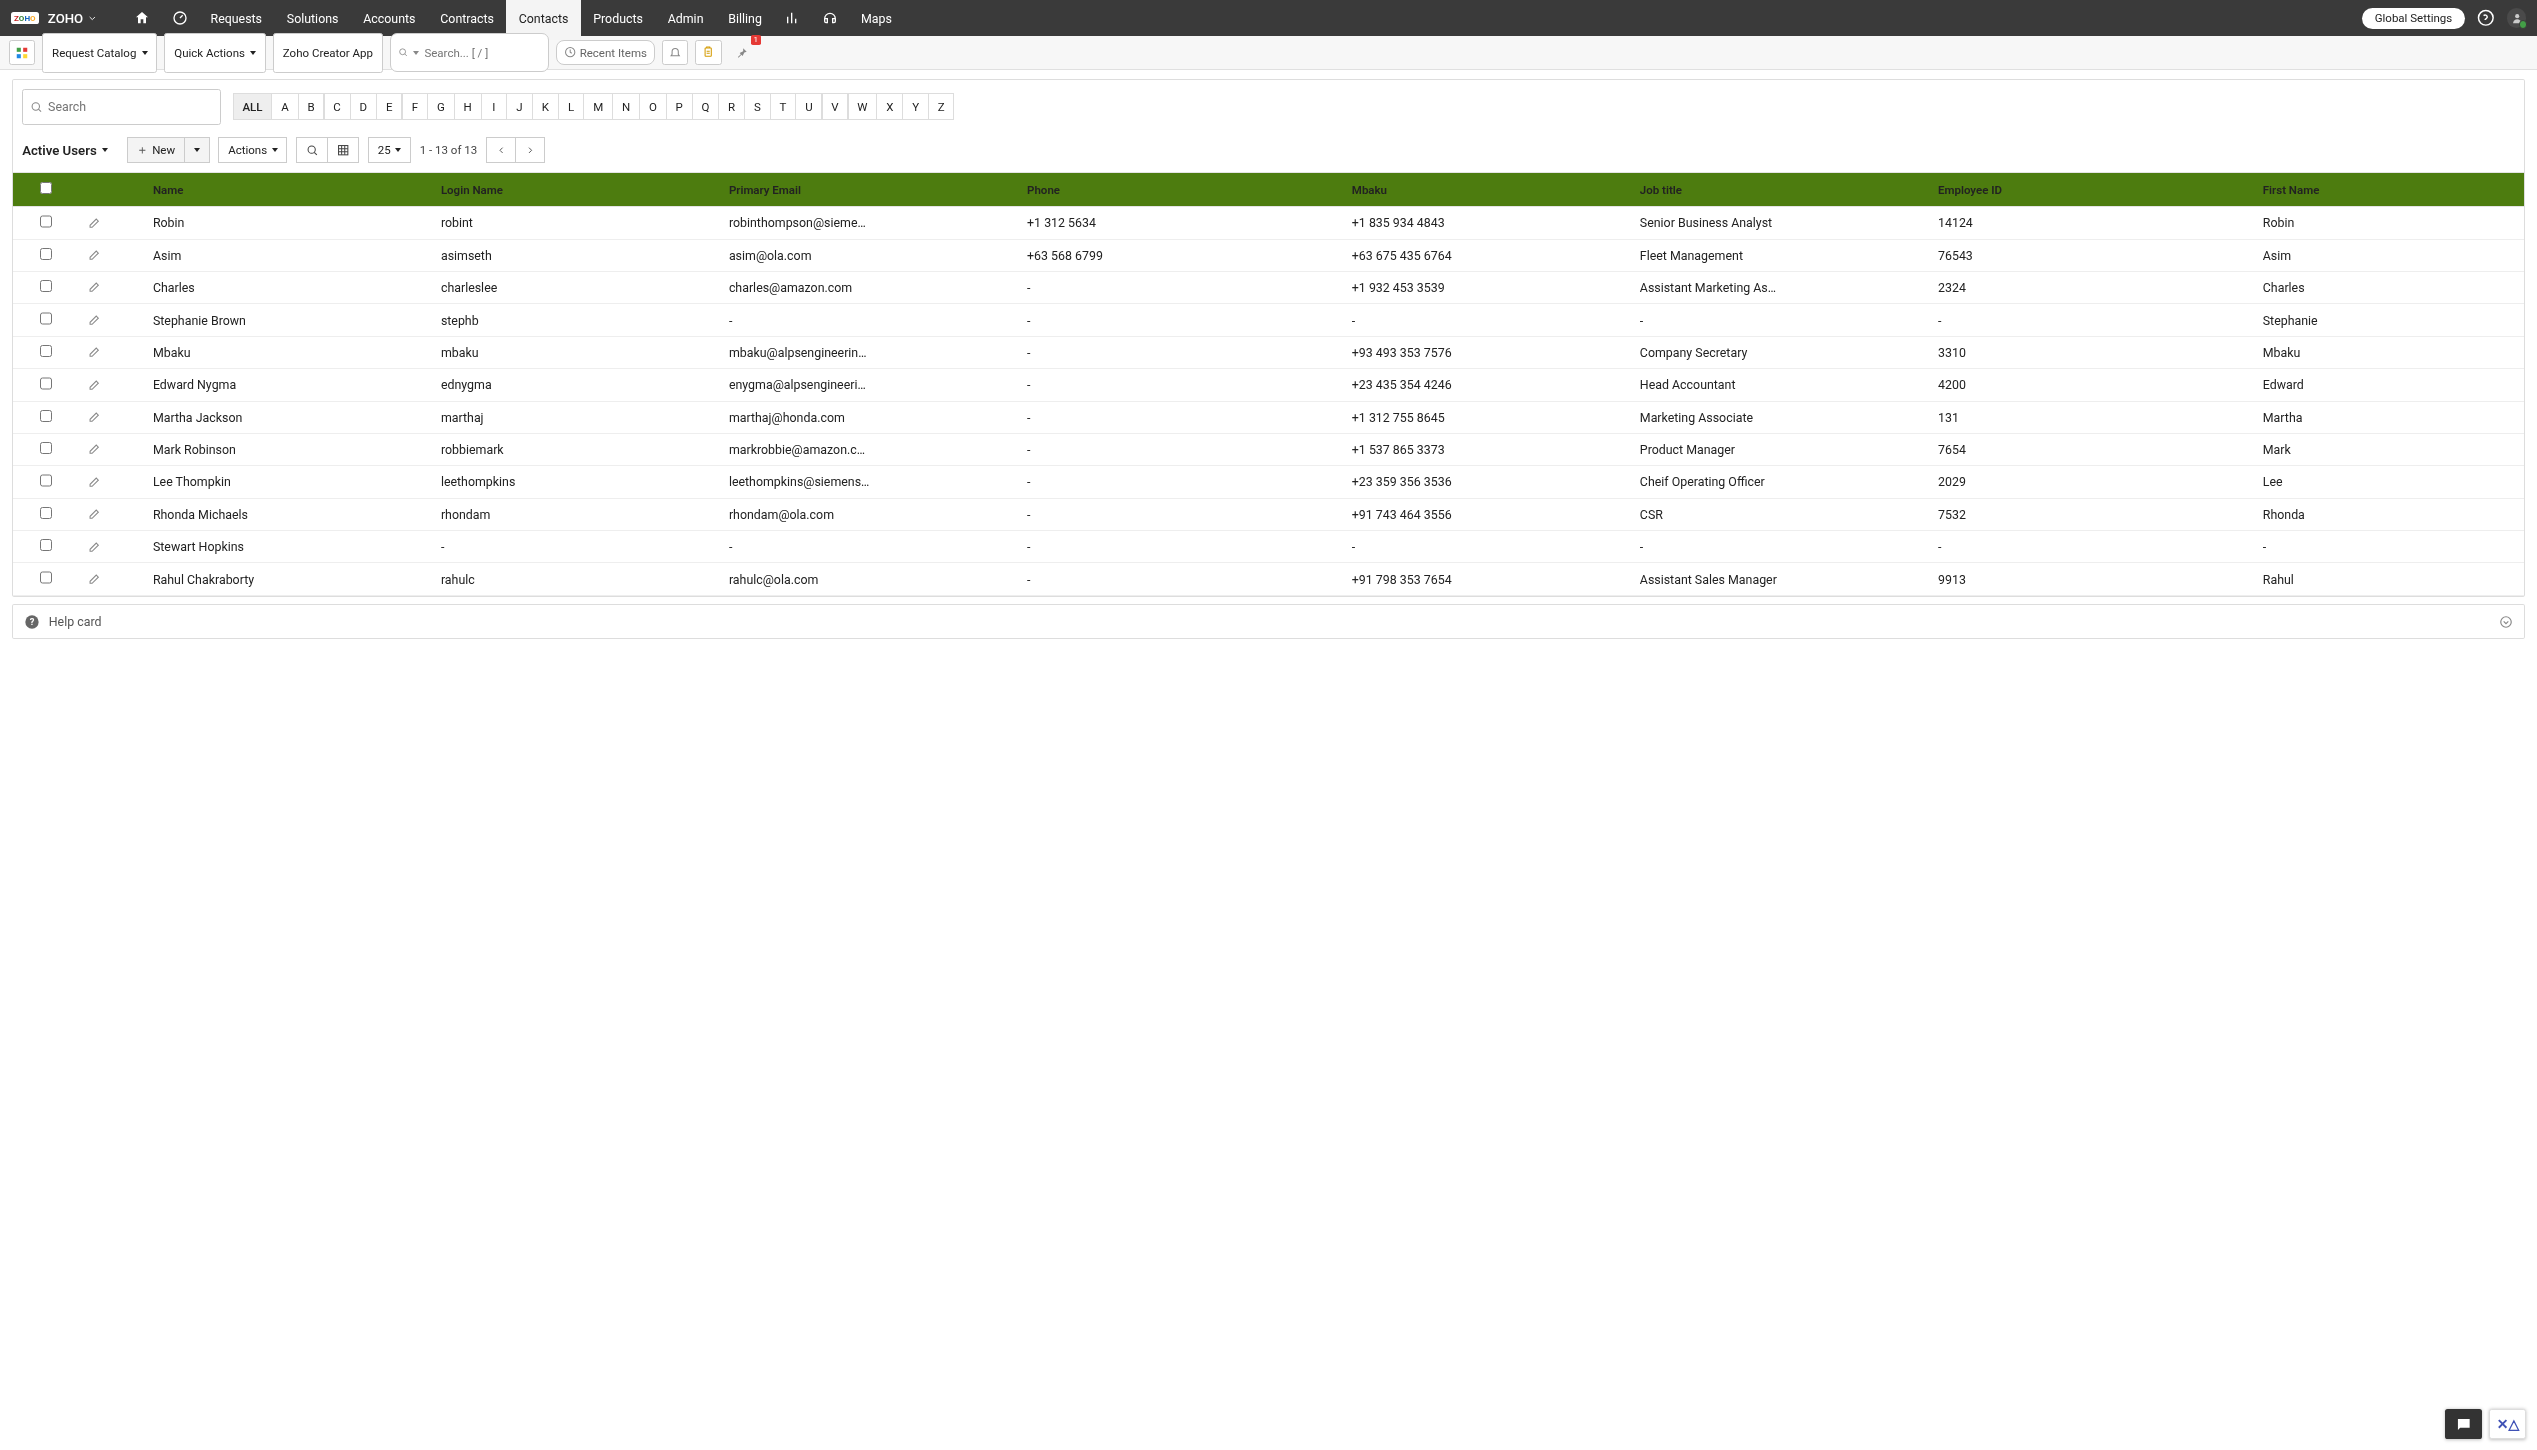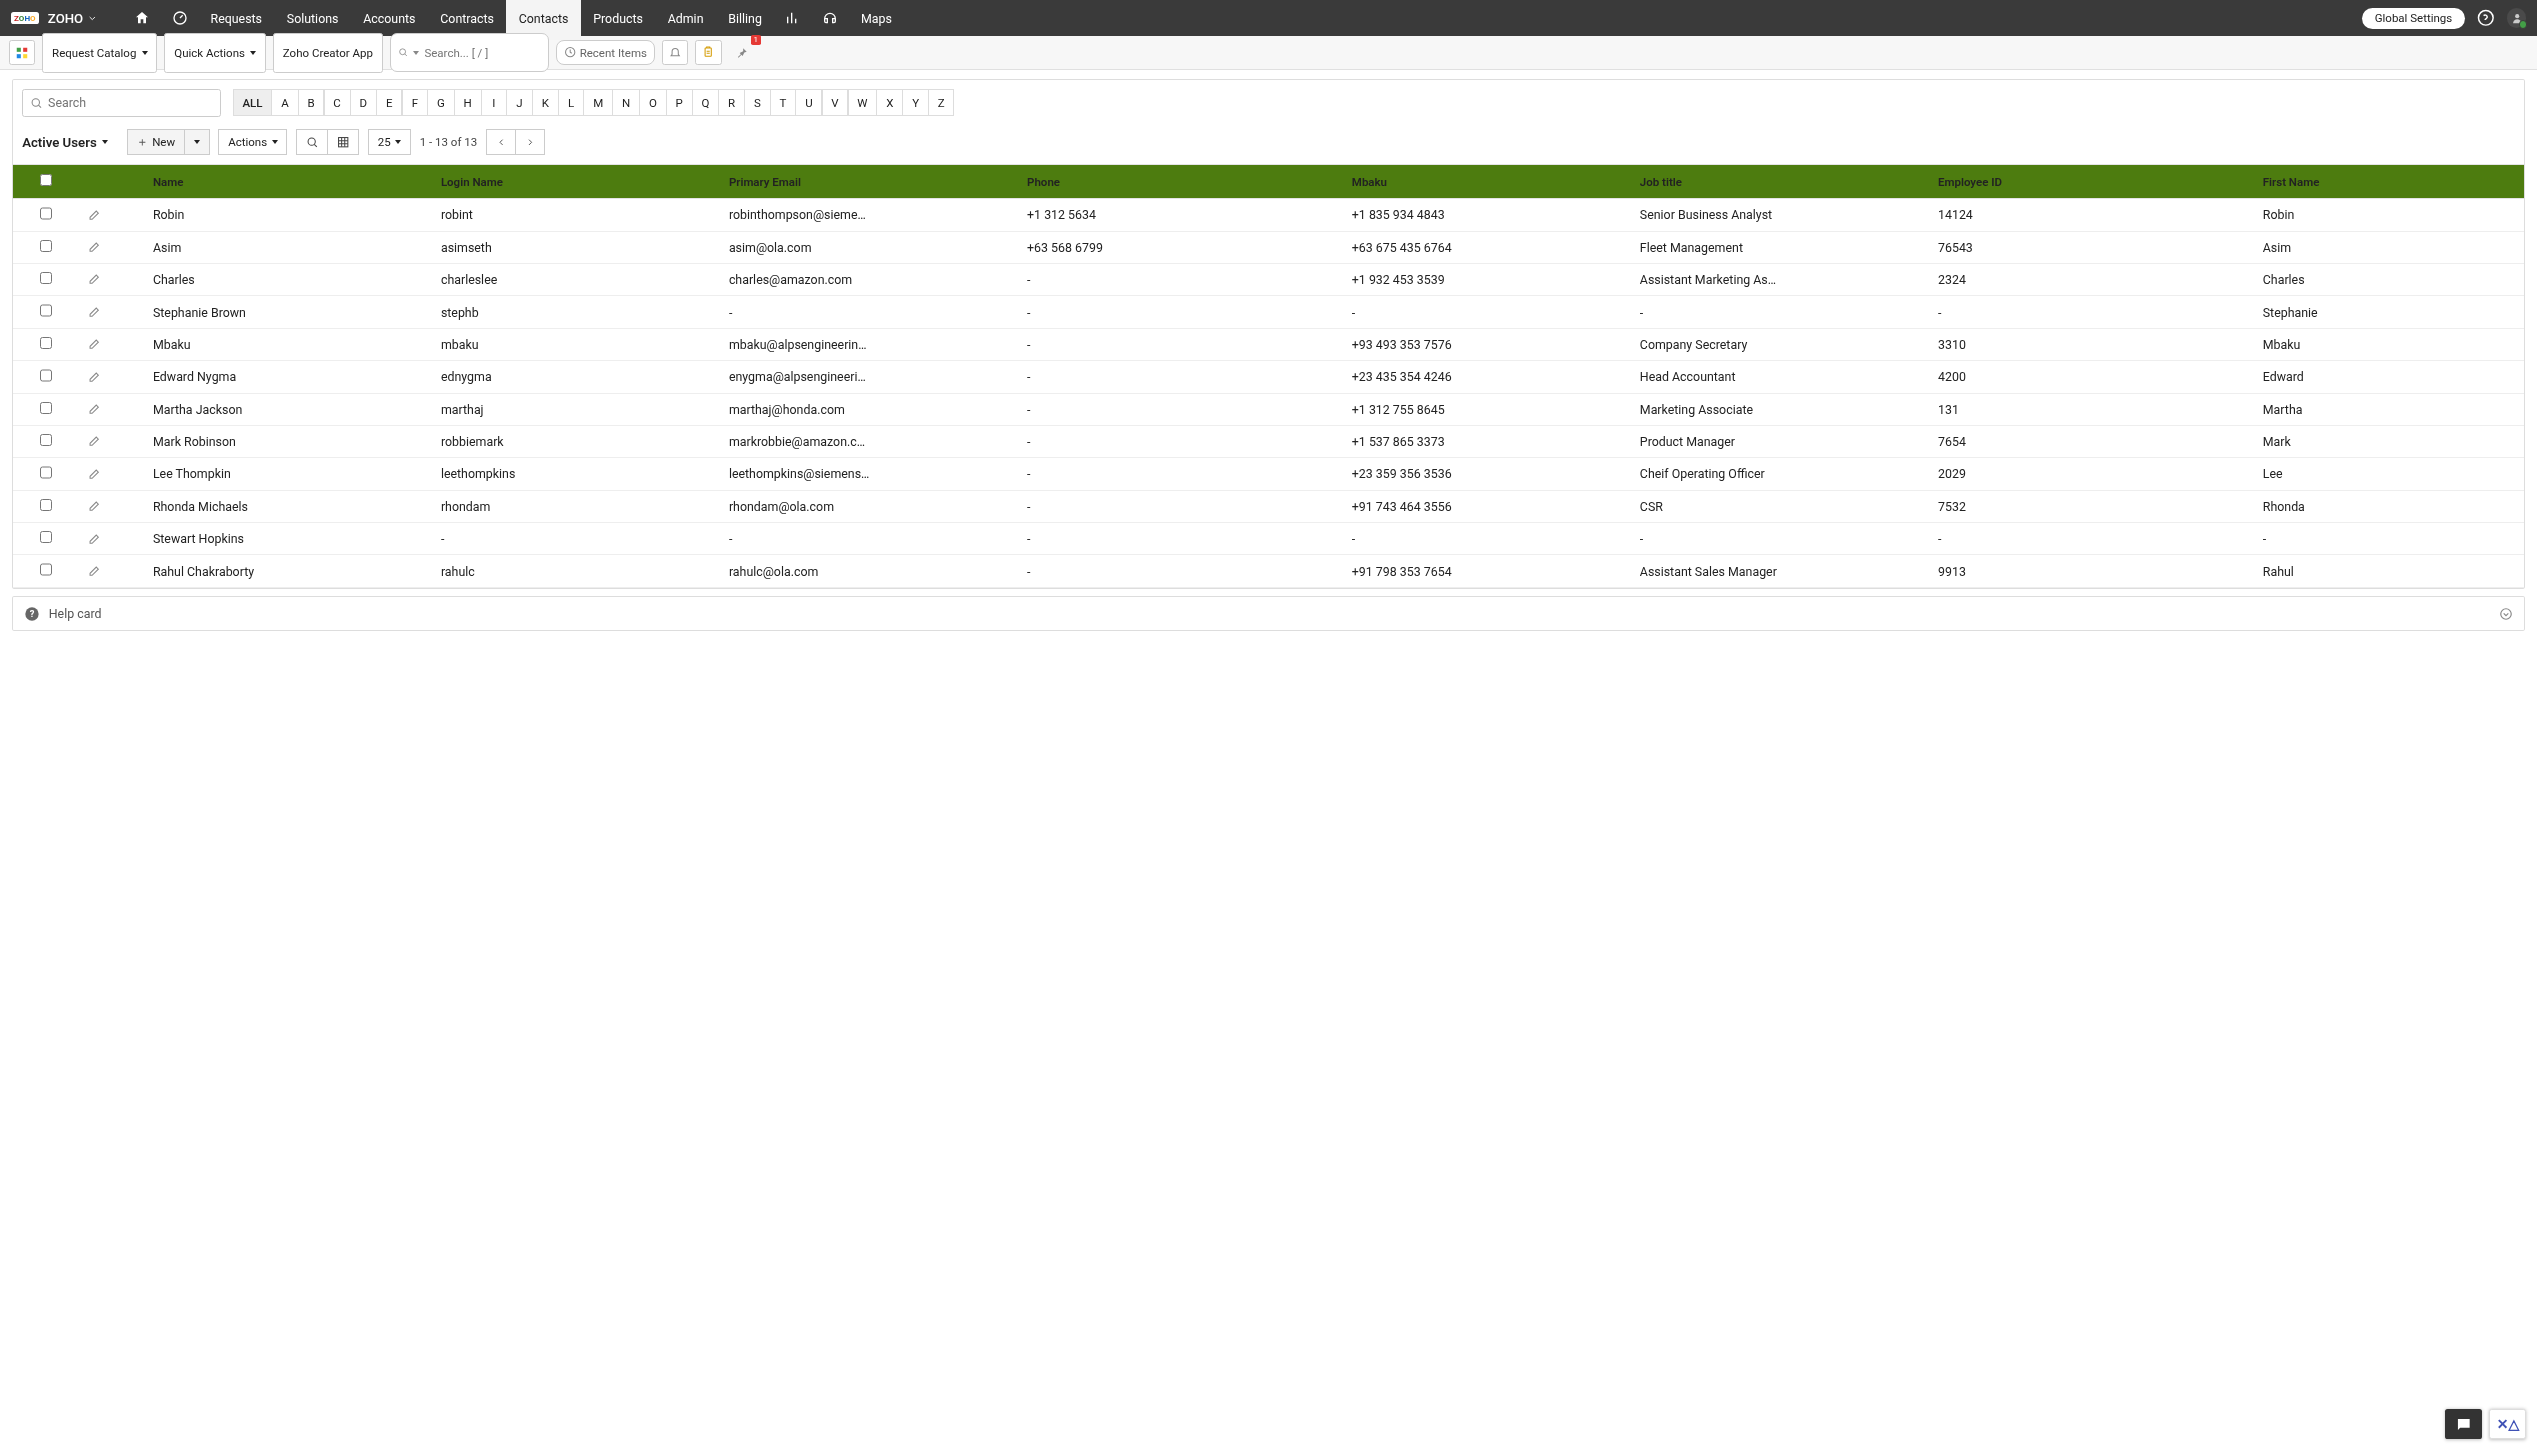--- a/index.html
+++ b/index.html
@@ -27,21 +27,21 @@
 .searchbox { background: #fff; border: 0.9px solid #ccc; border-radius: 7px; height: 39px; display: flex; align-items: center; padding: 0 7px; width: 159px; gap: 5.3px; }
 .searchbox input { border: none; outline: none; width: 100%; font-size: 11.5px; }
 .recent-items { display:flex; align-items:center; gap:3.5px; color:#666; font-size:11.5px; border:0.9px solid #ccc; border-radius:8px; background:#fff; height:25px; padding:0 7px; cursor:pointer;}
 .badge-red { position: absolute; top: -5.3px; right: -5.3px; background: #e53935; color: #fff; font-size: 8px; border-radius: 1.8px; padding: 0 2.6px; line-height: 10.6px; }
 .pin-wrap { position: relative; }
 
 
 .content { padding: 8.8px 12.4px; }
 .panel { border: 0.9px solid #ddd; border-radius: 1.8px; }
 .panel-top { display: flex; align-items: center; gap: 12.4px; padding: 8.8px 8.8px; }
-.local-search { border: 0.9px solid #ccc; border-radius: 2.6px; height: 28px; width: 199px; display: flex; align-items: center; padding: 0 7px; gap: 5.3px; }
+.local-search { border: 0.9px solid #ccc; border-radius: 2.6px; height: 36px; width: 199px; display: flex; align-items: center; padding: 0 7px; gap: 5.3px; }
 .local-search input { border: none; outline: none; width: 100%; font-size: 12.4px; }
 .alpha-strip { display: flex; }
 .alpha-item { border: 0.9px solid #ddd; margin-left: -0.9px; padding: 5.3px 8.8px; font-size: 11.5px; cursor: pointer; background:#fff; min-width:26.5px; text-align:center;}
 .alpha-item.active { background: #eee; font-weight: 500; }
 
 .toolbar2 { display: flex; align-items: center; gap: 8.8px; padding: 3.5px 8.8px 8.8px; }
 .view-title { font-weight: 600; font-size: 13.2px; display:flex; align-items:center; gap:5.3px; margin-right:10.6px;}
 .btn-group { display: flex; }
 .btn { border: 0.9px solid #ccc; background: #f4f4f4; padding: 5.3px 8.8px; font-size: 11.5px; display: flex; align-items: center; gap: 4.4px; cursor: pointer; height:26.5px;}
 .btn + .btn { margin-left: -0.9px; }

